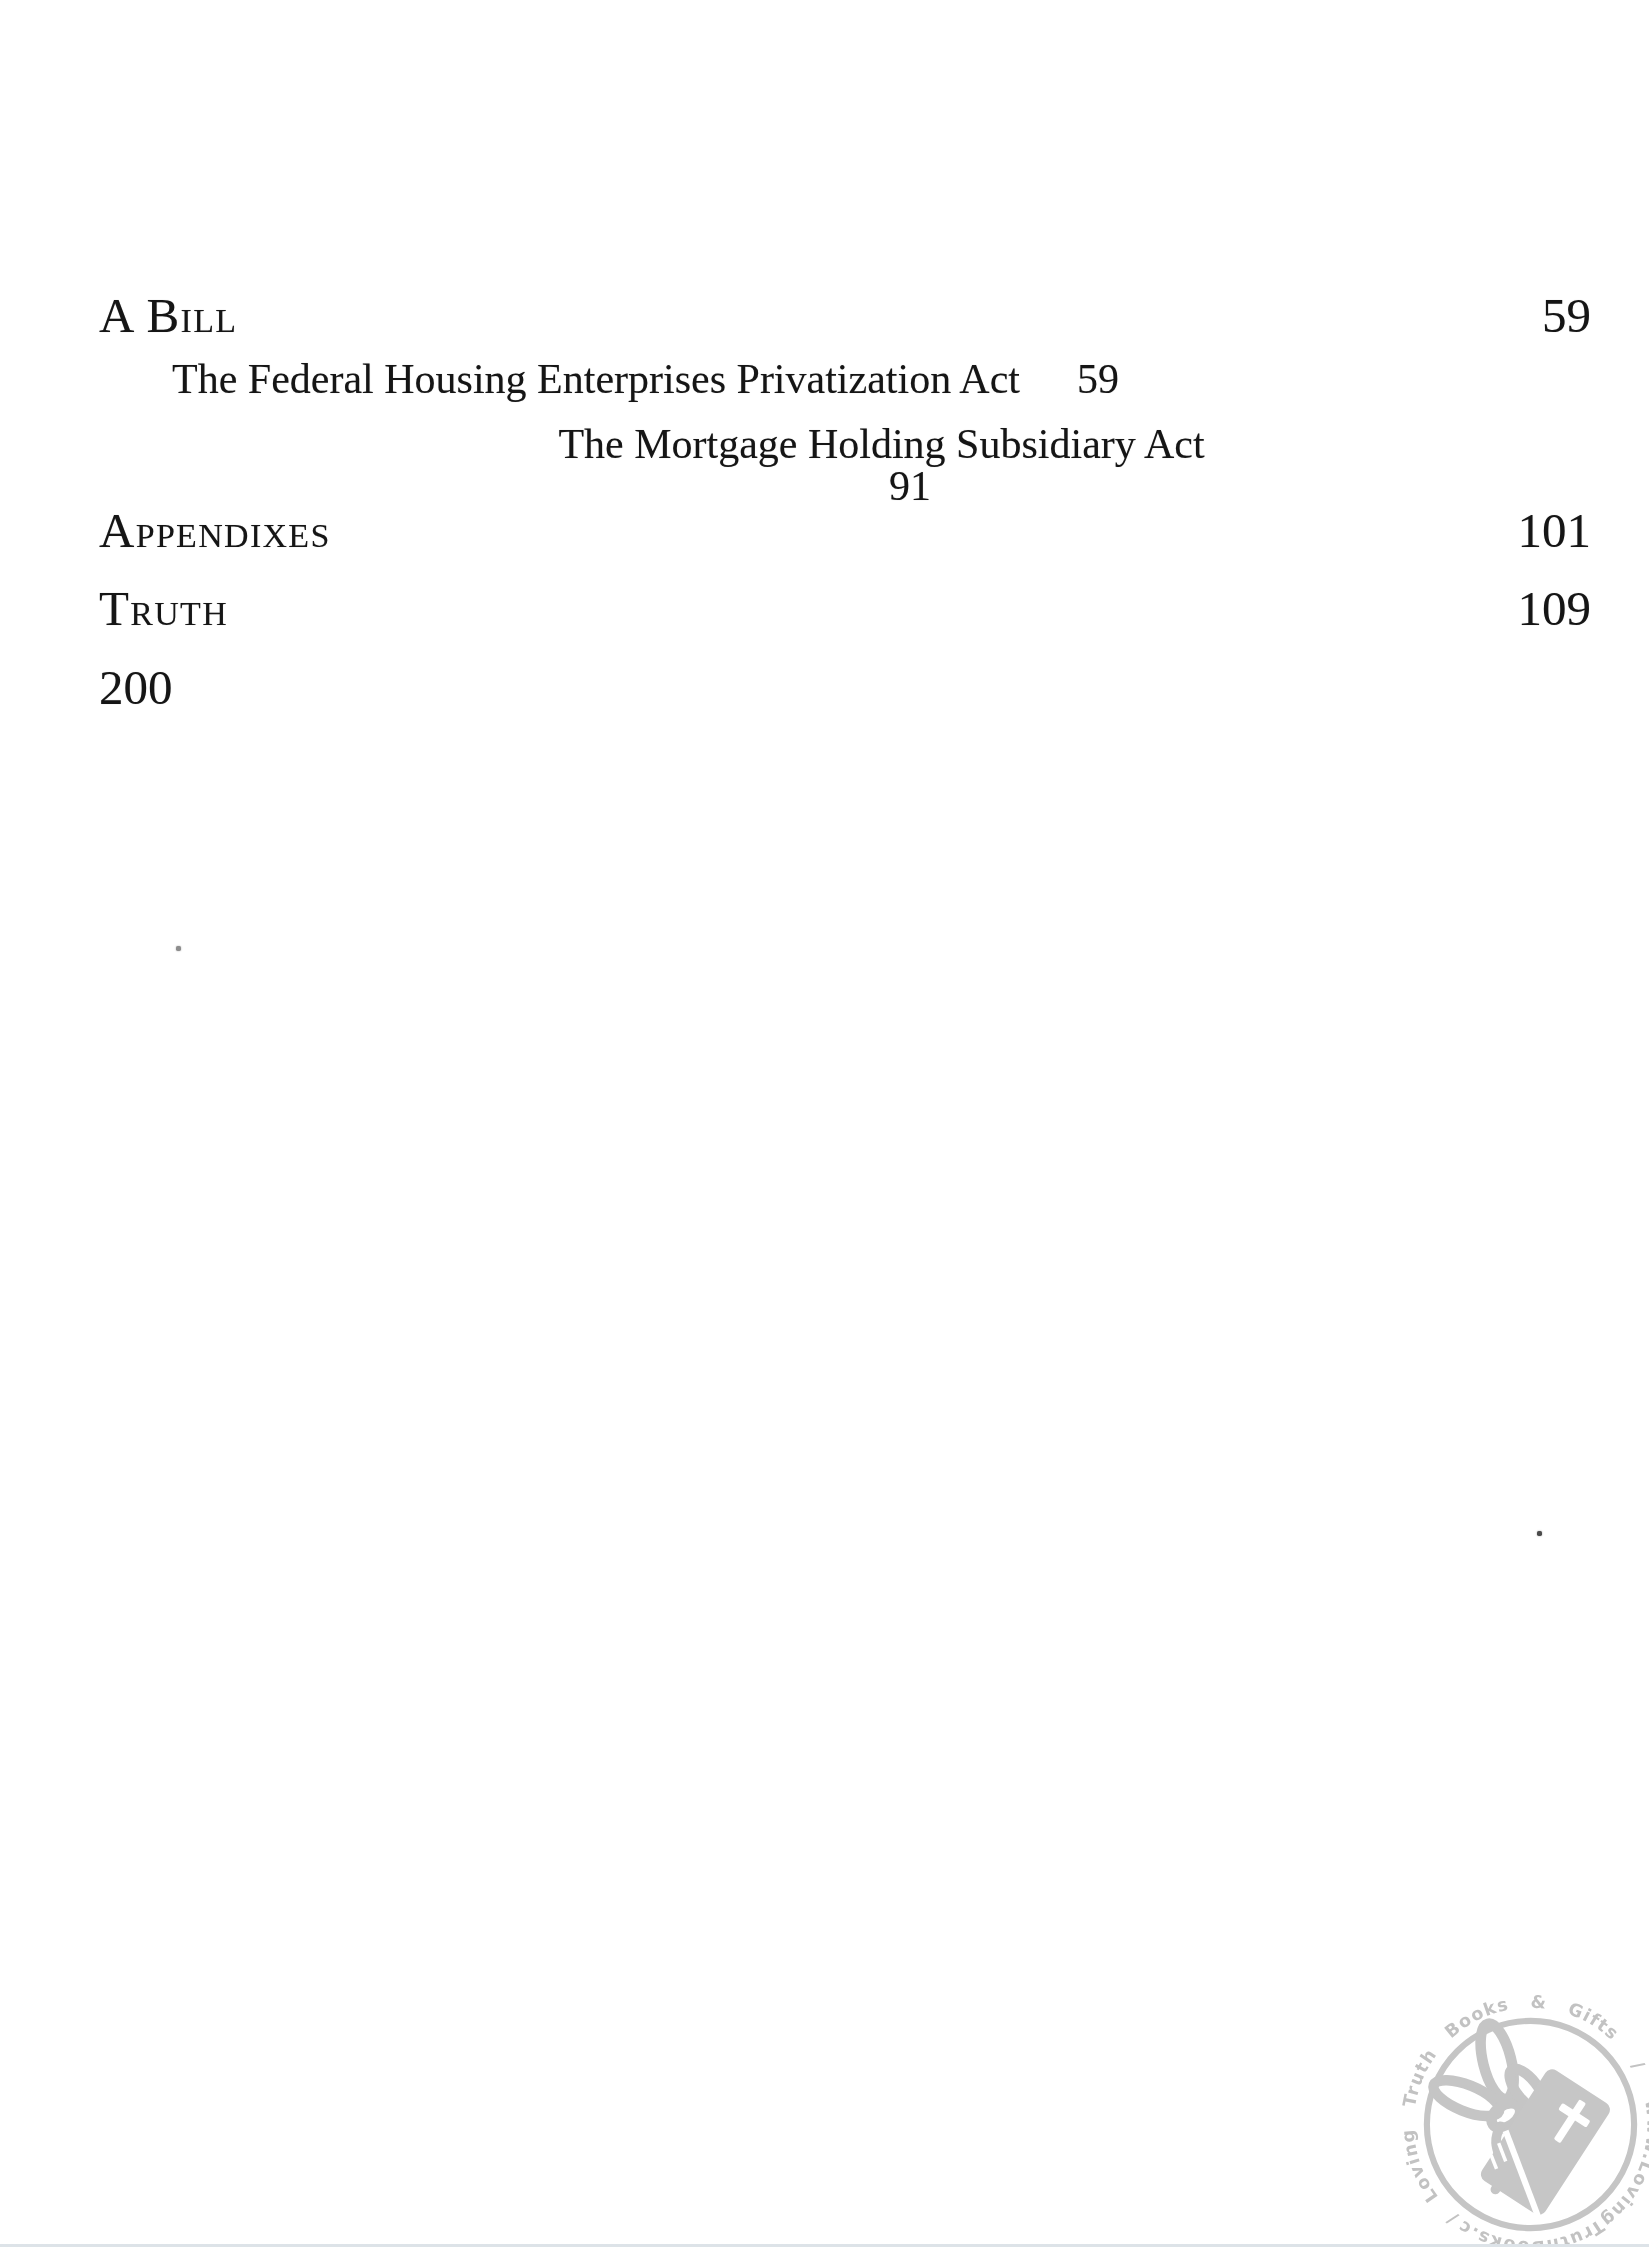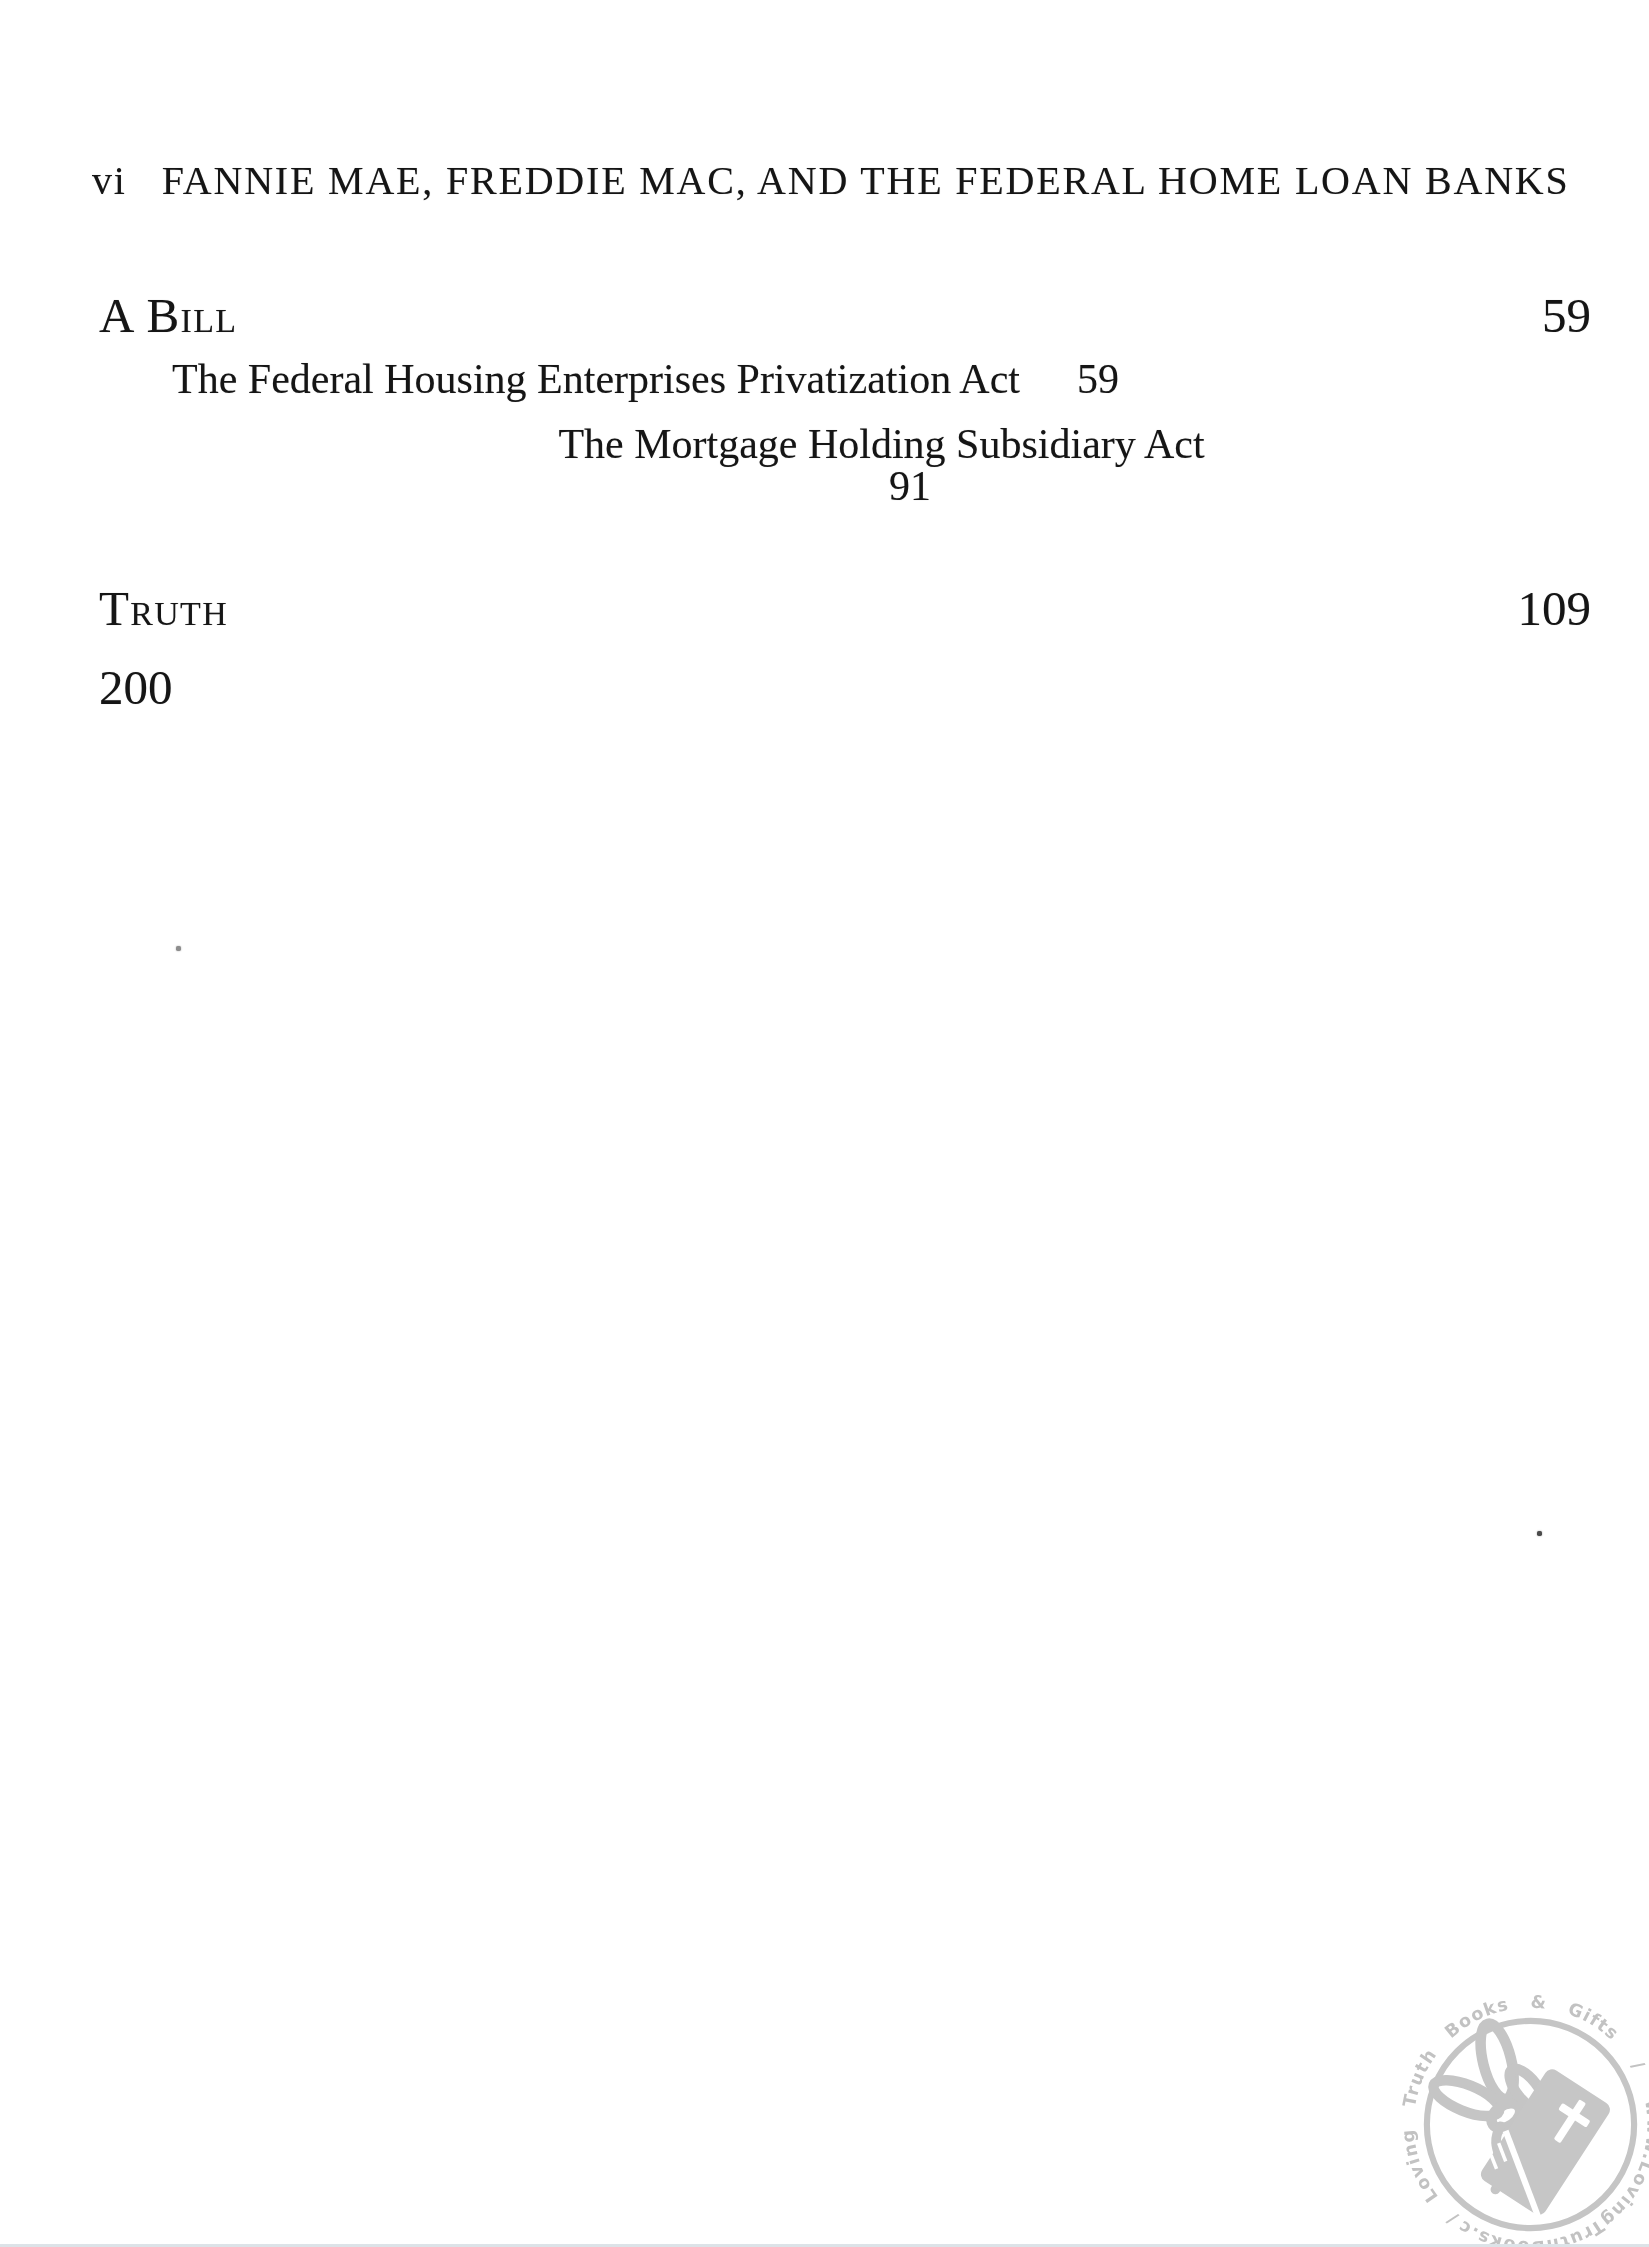--- a/index.html
+++ b/index.html
@@ -92,40 +92,40 @@
     letter-spacing: 1.6px;
     word-spacing: 3px;
     white-space: pre;
   }
 </style>
 </head>
 <body>
 
 <div class="page">
 
-  <div class="running-header">
-    <span>vi</span>
-    <span>FANNIE MAE, FREDDIE MAC, AND THE FEDERAL HOME LOAN BANKS</span>
-  </div>
 
   <div class="toc-row top-level row-0">
     <span class="toc-label">A Bill</span>
     <span class="toc-page">59</span>
   </div>
 
   <div class="toc-row sub-level row-1">
     <span class="toc-label">The Federal Housing Enterprises Privatization Act</span>
     <span class="toc-page">59</span>
   </div>
 
   <div class="toc-row sub-level row-2">
     <span class="toc-label">The Mortgage Holding Subsidiary Act</span>
     <span class="toc-page">91</span>
   </div>
 
+  <div class="toc-row top-level row-3">
+    <span class="toc-label">Appendixes</span>
+    <span class="toc-page">101</span>
+  </div>
 
   <div class="toc-row top-level row-4">
     <span class="toc-label">Truth</span>
     <span class="toc-page">109</span>
   </div>
 
   <div class="toc-row top-level row-5">
     <span class="toc-page">200</span>
   </div>
 

